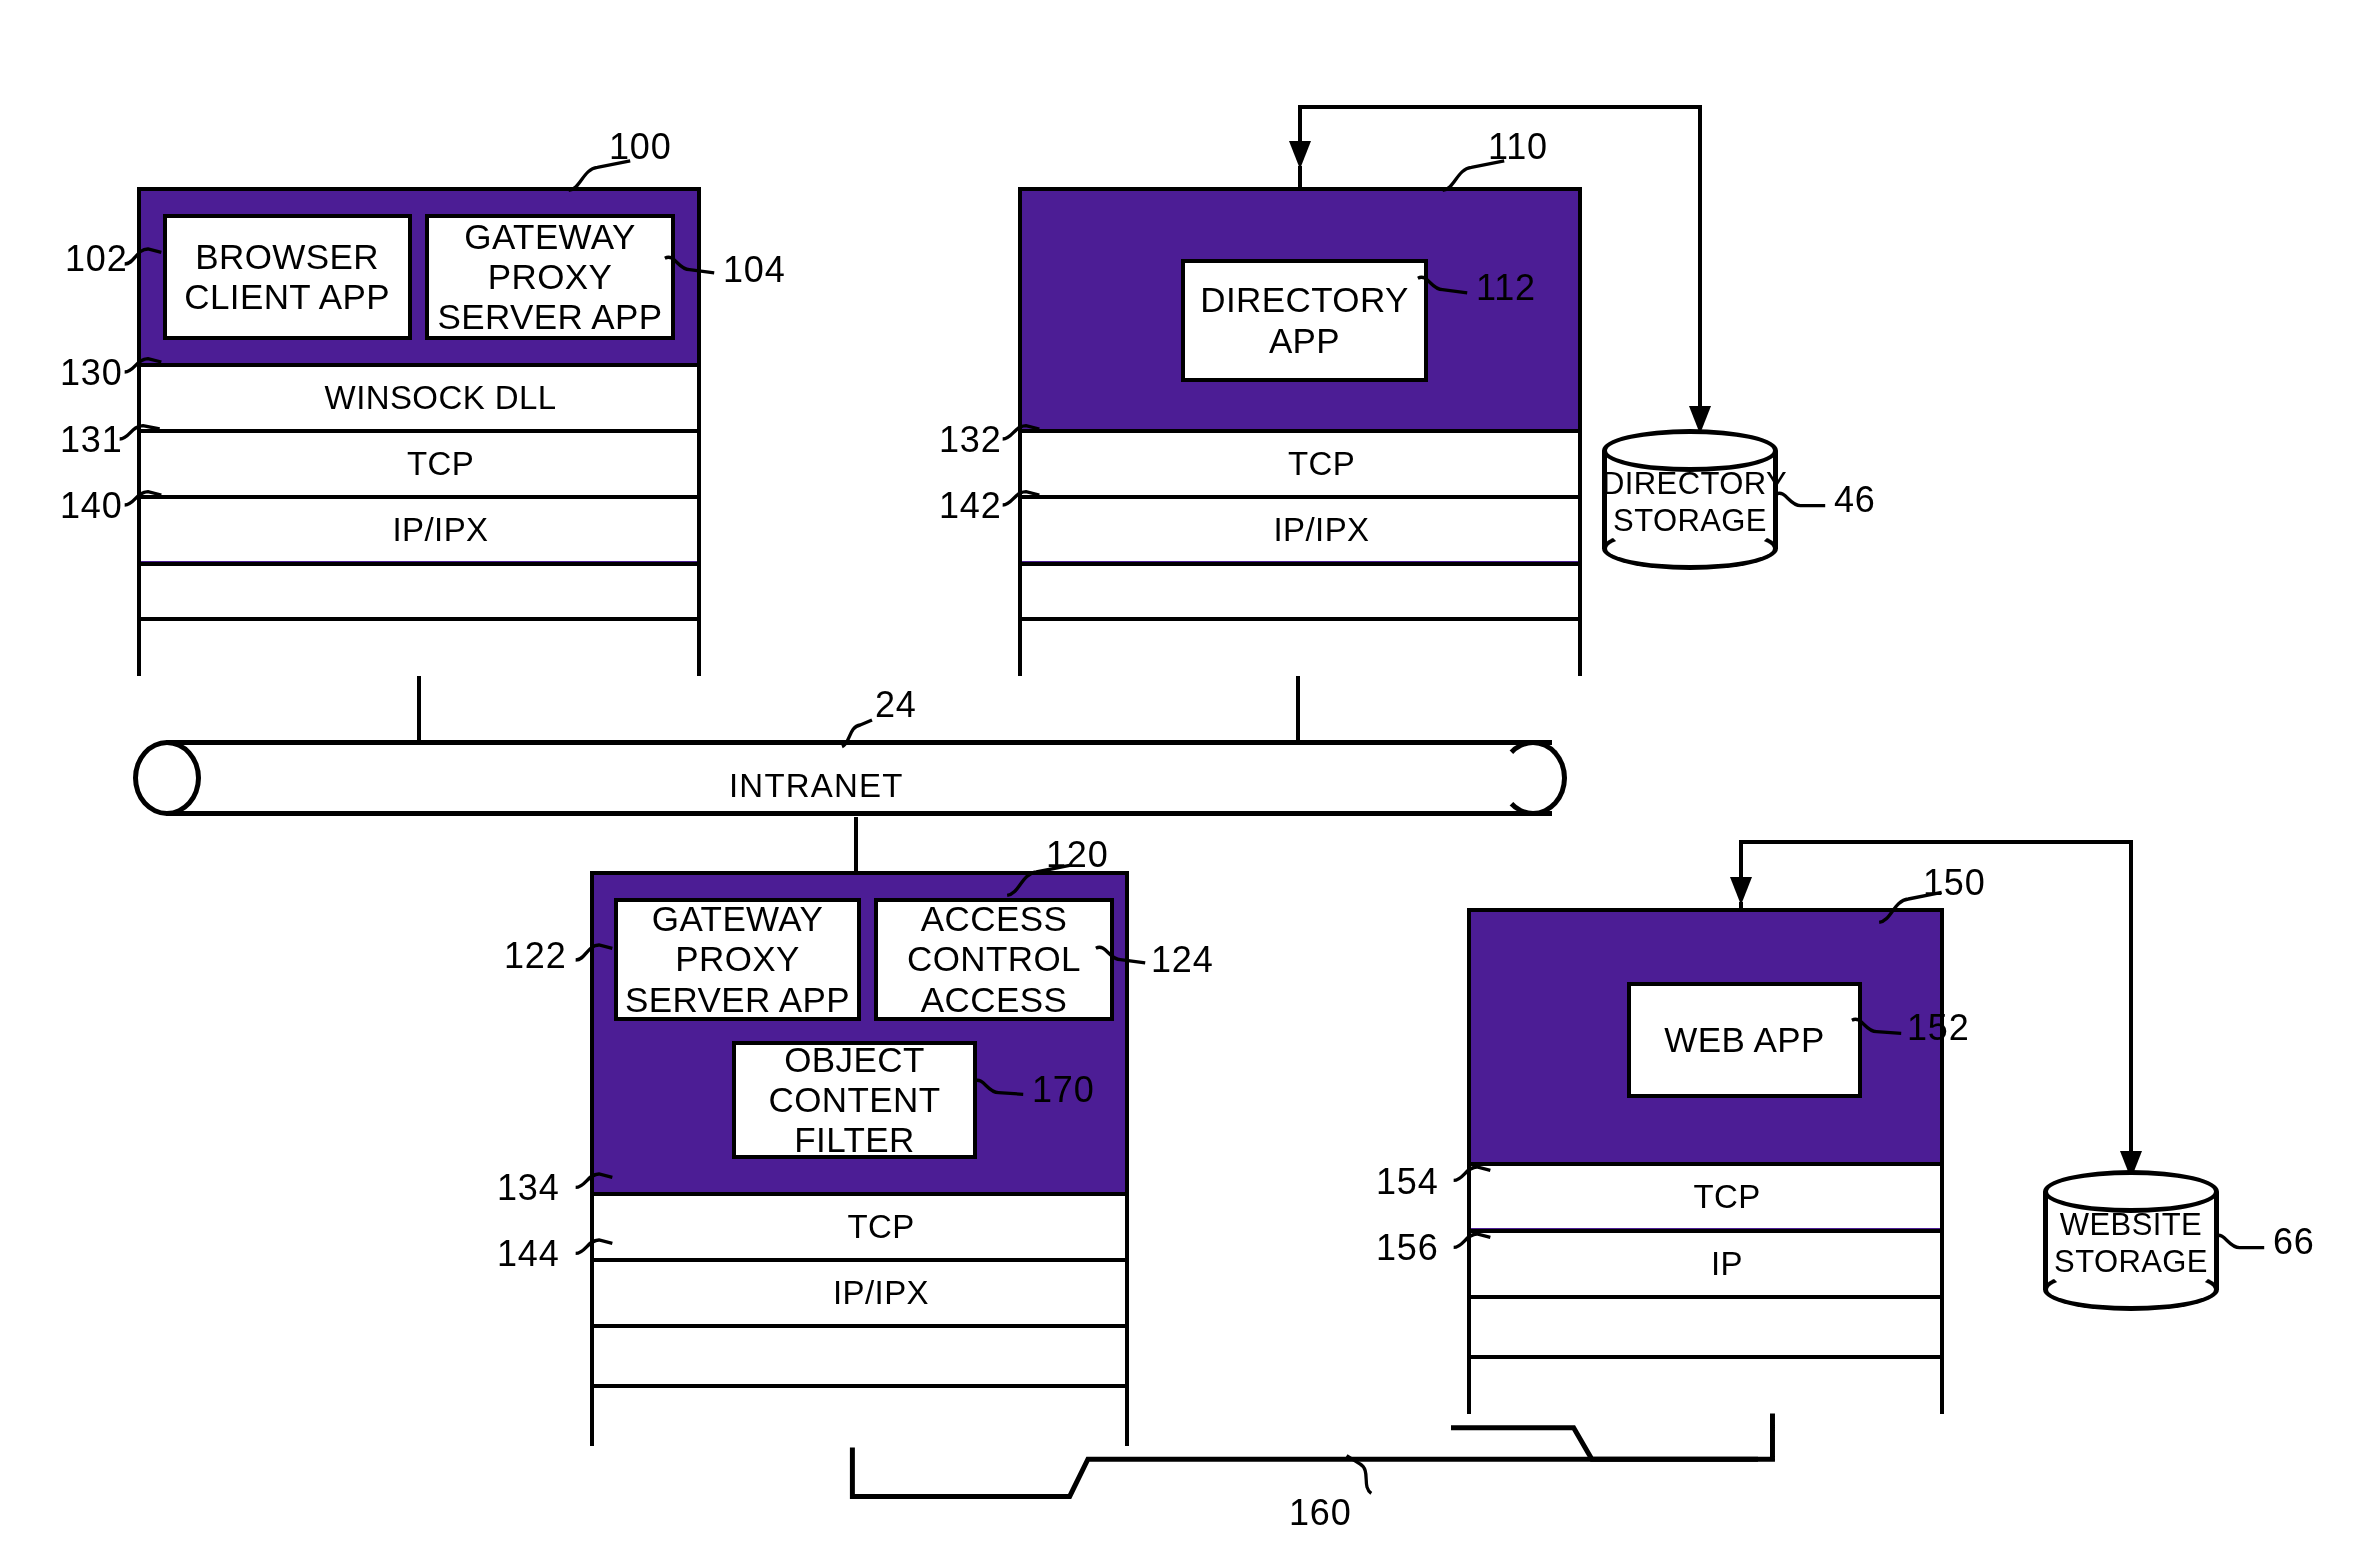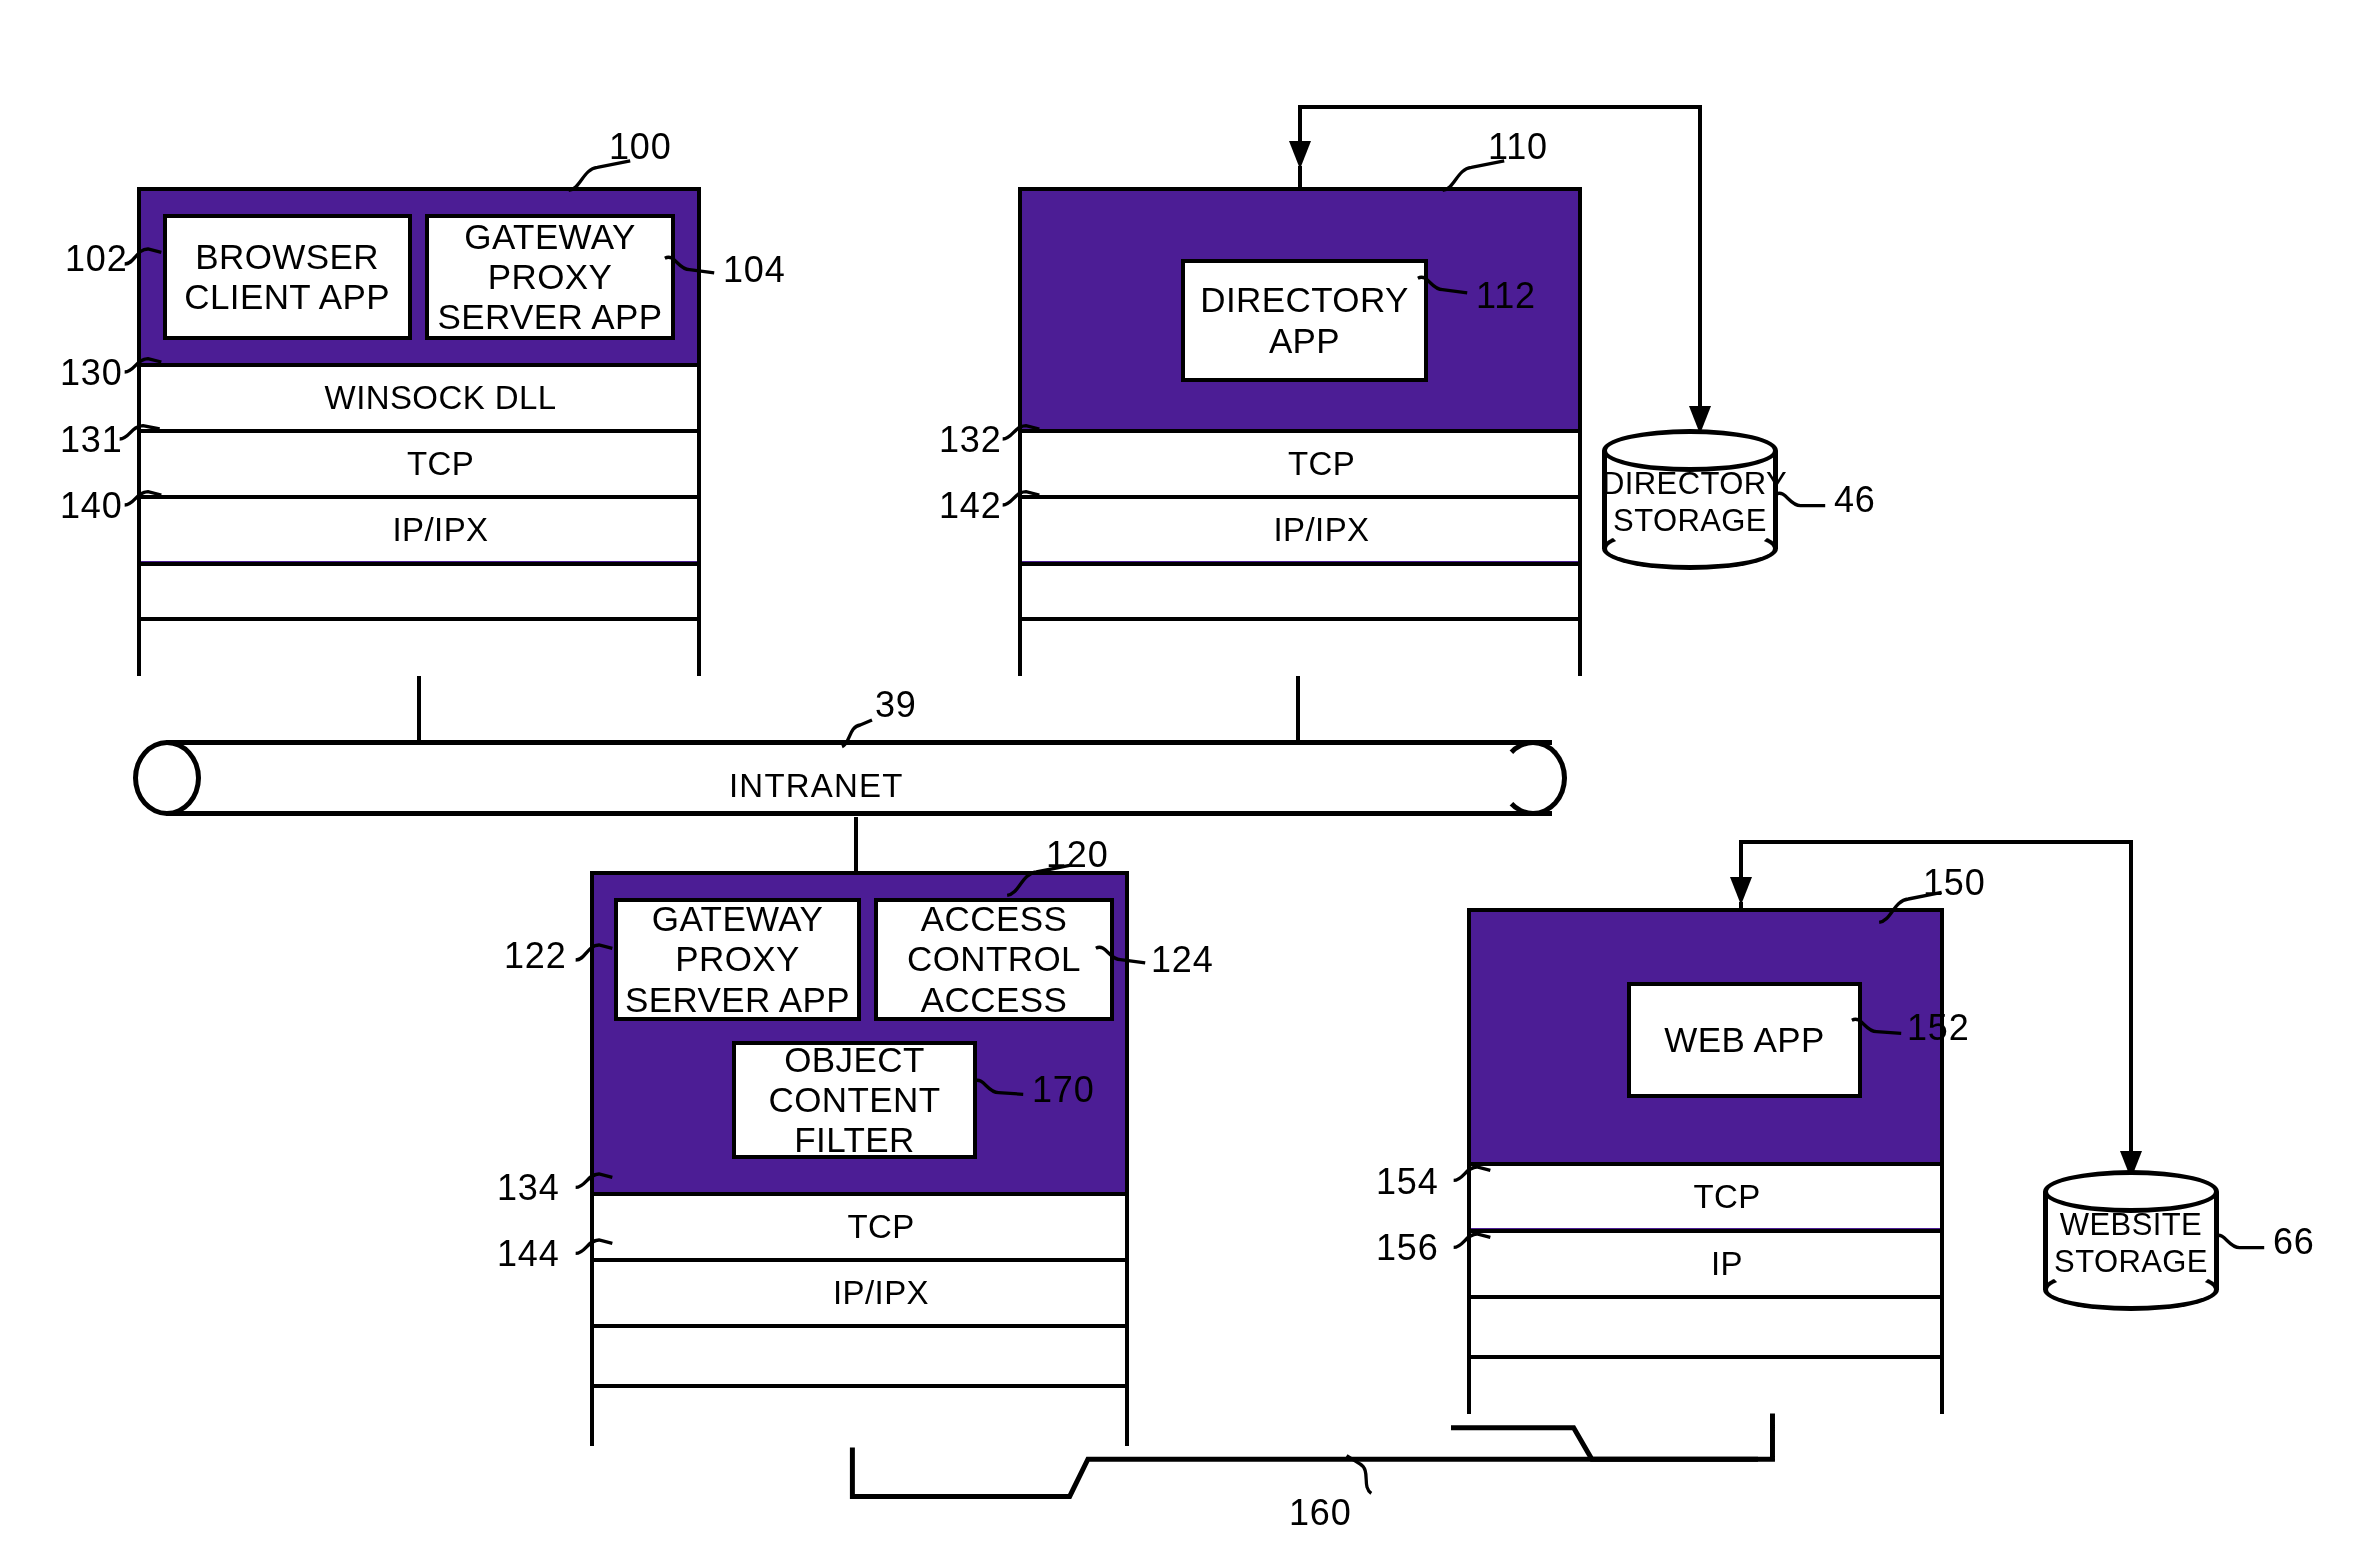--- a/index.html
+++ b/index.html
@@ -123,21 +123,21 @@
     </div>
     <div class="layer" style="top:371px;width:100%;height:56px;"></div>
     <div class="layer" style="top:426px;width:100%;height:59px;"></div>
   </div>
 
   <div class="reftxt" style="left:1488px;top:126px;"><span>110</span></div>
   <svg style="position:absolute;left:1438px;top:156px;width:75px;height:41px;" viewBox="0 0 90 50" width="75" height="41">
     <path d="M5,42 C20,40 22,16 40,14 L80,6" stroke="#000" stroke-width="4" fill="none"></path>
   </svg>
 
-  <div class="reftxt" style="left:1476px;top:267px;margin-top:8px;"><span>112</span></div>
+  <div class="reftxt" style="left:1476px;top:267px;"><span>112</span></div>
   <svg style="position:absolute;left:1416px;top:265px;width:58px;height:37px;" viewBox="0 0 70 45" width="58" height="37">
     <path d="M2,16 C14,10 18,30 32,30 L62,34" stroke="#000" stroke-width="4" fill="none"></path>
   </svg>
 
   <div class="reftxt" style="left:939px;top:419px;"><span>132</span></div>
   <svg style="position:absolute;left:1001px;top:419px;width:50px;height:35px;" viewBox="0 0 60 42" width="50" height="35">
     <path d="M2,24 C14,24 16,8 30,8 L46,12" stroke="#000" stroke-width="4" fill="none"></path>
   </svg>
   <div class="reftxt" style="left:939px;top:485px;"><span>142</span></div>
   <svg style="position:absolute;left:1001px;top:485px;width:50px;height:35px;" viewBox="0 0 60 42" width="50" height="35">
@@ -167,21 +167,21 @@
     <path d="M2,16 C14,10 18,30 32,30 L62,30" stroke="#000" stroke-width="4" fill="none"></path>
   </svg>
 
   <div id="intranet-bus">
     <div class="tube-top"></div>
     <div class="tube-bot"></div>
     <div class="cap-r"></div>
     <div class="cap-l"></div>
   </div>
   <div id="intranet-label"><span>INTRANET</span></div>
-  <div class="reftxt" style="left:875px;top:684px;"><span>39</span></div>
+  <div class="reftxt" style="left:875px;top:684px;"><span>24</span></div>
   <svg style="position:absolute;left:837px;top:715px;width:50px;height:35px;" viewBox="0 0 60 42" width="50" height="35">
     <path d="M6,38 C16,34 14,14 28,12 L42,6" stroke="#000" stroke-width="4" fill="none"></path>
   </svg>
 
   <div class="line vline" style="left:854px;top:817px;height:55px;"></div>
 
   <div class="node" style="left:590px;top:871px;width:539px;height:575px;">
     <div class="appbox t-lg" style="left:20px;top:23px;width:247px;height:123px;">
       <span>
         <span>GATEWAY PROXY</span><br>

